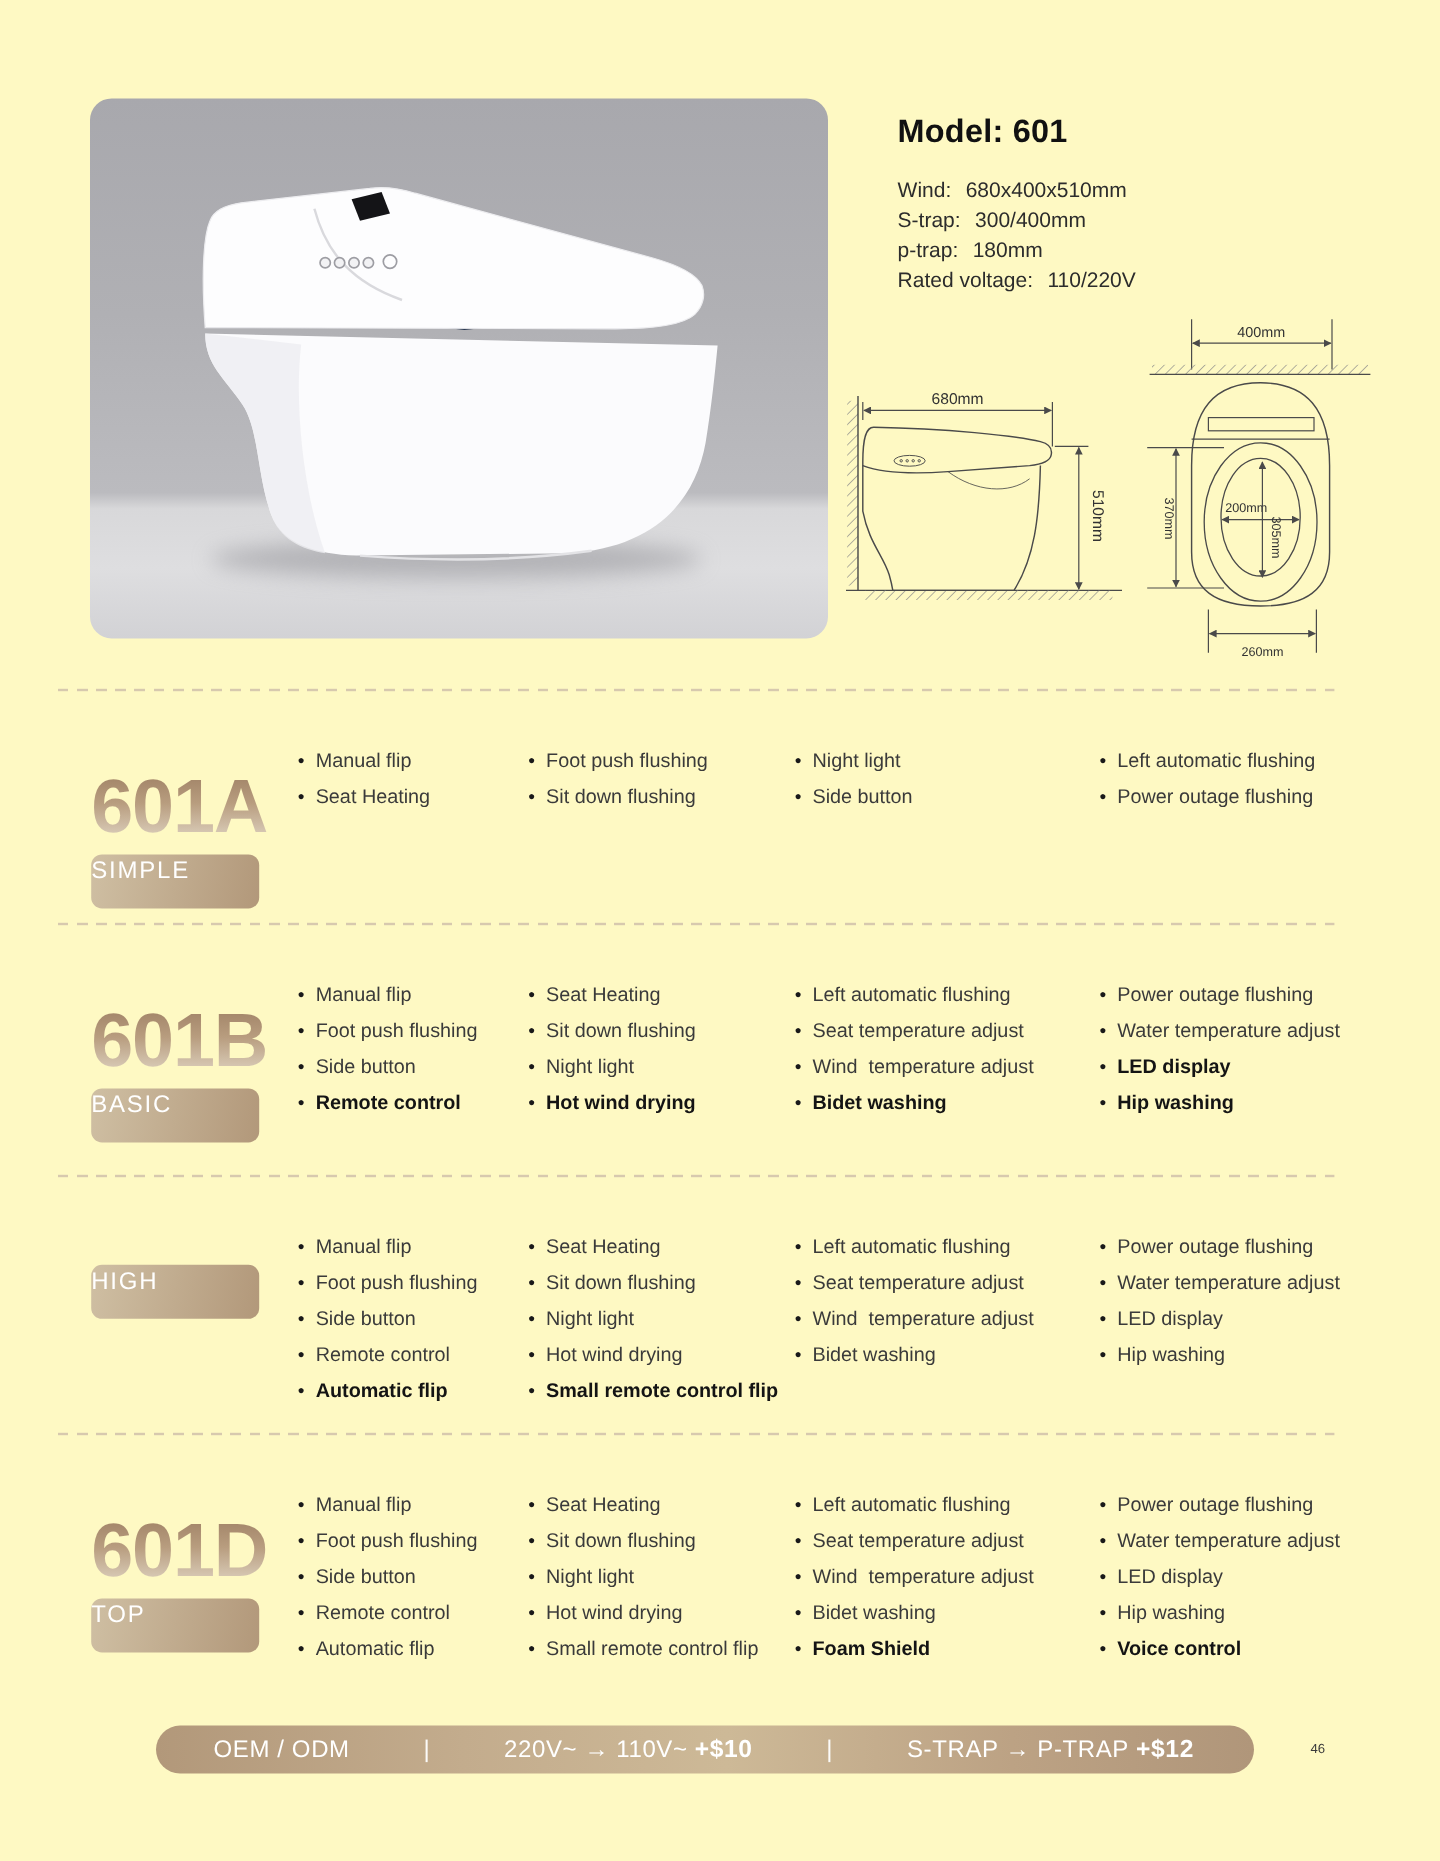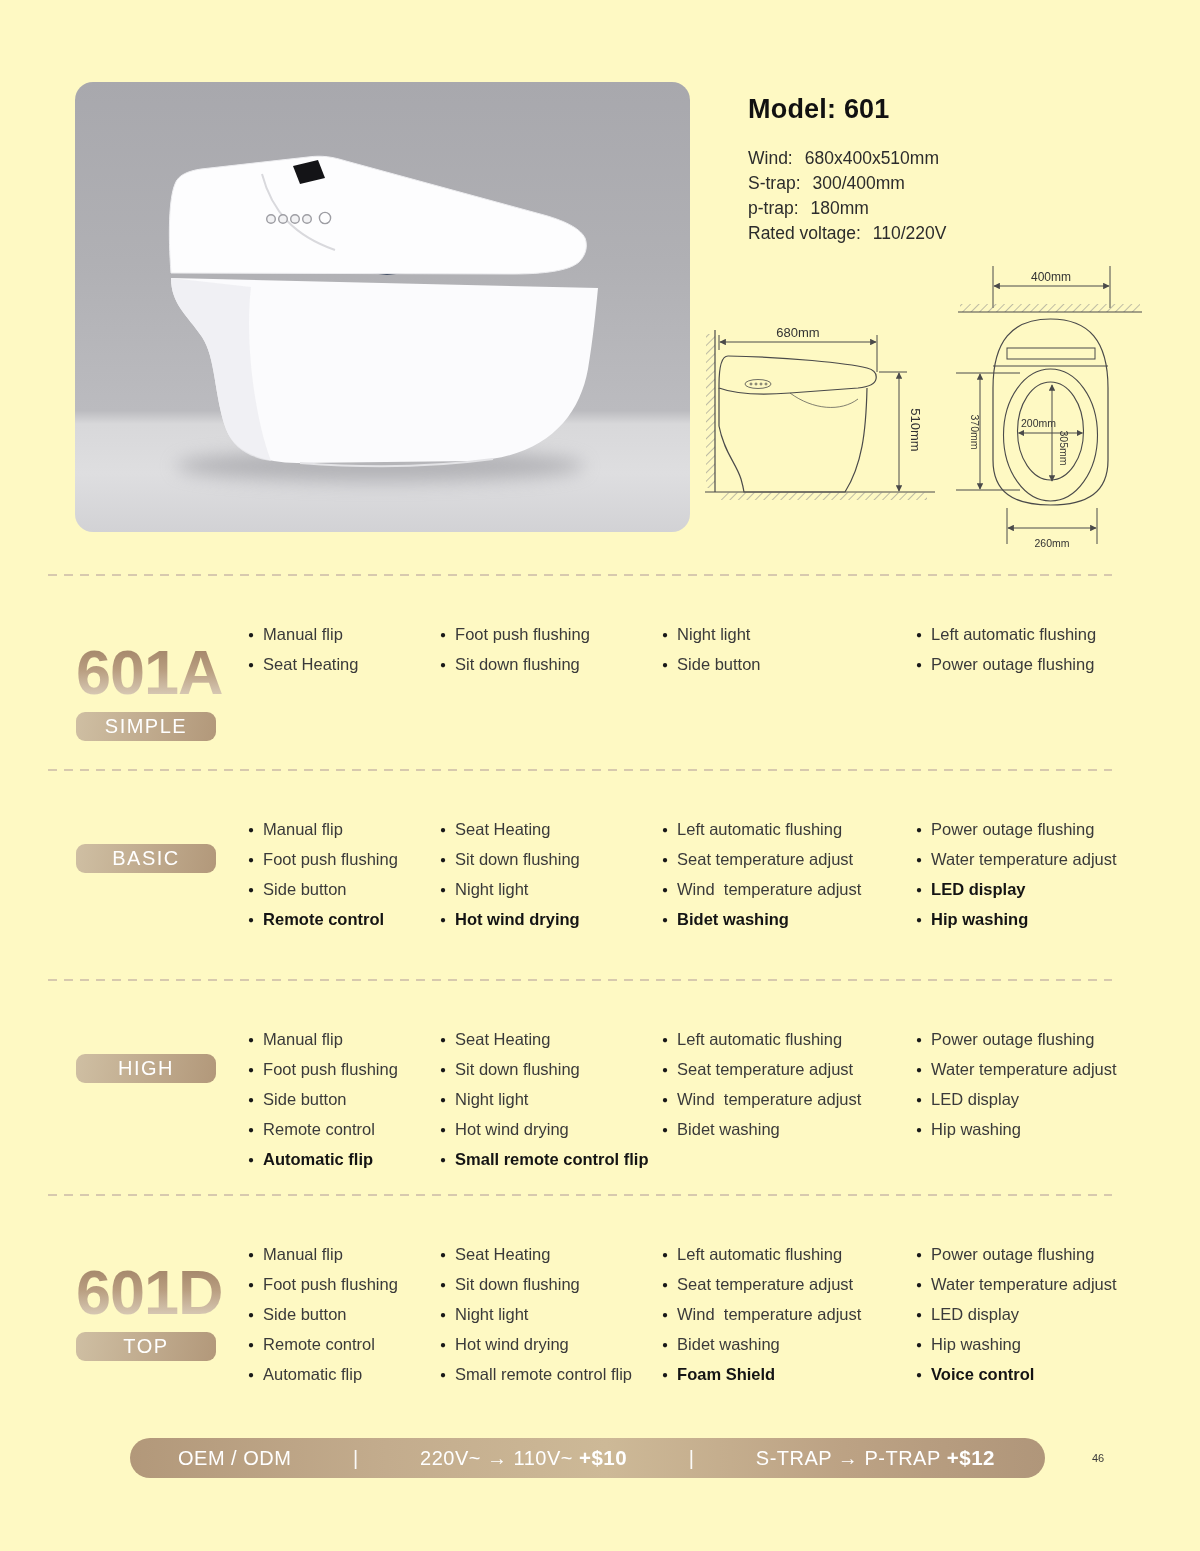--- a/index.html
+++ b/index.html
@@ -26,21 +26,21 @@
 
   
   #variants{position:absolute;left:0;top:575px;width:1200px;}
   .vsec{position:relative;}
   .dash{position:absolute;left:48px;top:-1px;width:1064px;height:2px;
         background:repeating-linear-gradient(90deg,#d7c9ae 0 9px,transparent 9px 16px);}
   .vhead{position:absolute;left:76px;top:38px;width:150px;margin-top:28px;}
   .vcode{font-size:63px;font-weight:bold;line-height:1;letter-spacing:-1px;
          background:linear-gradient(180deg,#9d7f63 0%,#b89d7f 45%,#e2d8c7 100%);
          -webkit-background-clip:text;background-clip:text;color:transparent;}
-  .vbadge{margin-top:8px;width:140px;height:29px;line-height:29px;border-radius:9px;text-align:center;
+  .vbadge{margin-top:8px;width:140px;height:45px;line-height:29px;border-radius:9px;
           background:linear-gradient(100deg,#cfbfa3,#b2987a);color:#fff;font-size:20px;letter-spacing:1.5px;}
   .fgrid{position:absolute;left:248px;top:44px;display:grid;grid-template-columns:192px 222px 254px 240px;}
   .fitem{height:30px;display:flex;align-items:center;font-size:16.5px;color:#3a3a3a;white-space:pre;}
   .fitem .dot{font-size:10px;margin-right:9px;color:#191919;flex:0 0 auto;}
   .fitem.bold{font-weight:bold;color:#141414;}
 
   
   .footer{position:absolute;left:130px;top:1438px;width:915px;height:40px;border-radius:20px;box-sizing:border-box;
           background:linear-gradient(90deg,#b2987a 0%,#c3ac8d 28%,#cdb997 52%,#bca284 78%,#b0967a 100%);
           display:flex;align-items:center;justify-content:space-between;padding:0 50px 0 48px;
@@ -177,20 +177,21 @@
           </div>
           <div class="fcol">
             <div class="fitem"><span class="dot">●</span><span>Left automatic flushing</span></div>
             <div class="fitem"><span class="dot">●</span><span>Power outage flushing</span></div>
           </div>
         </div>
       </div>
       <div class="vsec" style="height: 210px;">
         <div class="dash"></div>
         <div class="vhead">
+          <div class="vcode">601B</div>
           <div class="vbadge">BASIC</div>
         </div>
         <div class="fgrid">
           <div class="fcol">
             <div class="fitem"><span class="dot">●</span><span>Manual flip</span></div>
             <div class="fitem"><span class="dot">●</span><span>Foot push flushing</span></div>
             <div class="fitem"><span class="dot">●</span><span>Side button</span></div>
             <div class="fitem bold"><span class="dot">●</span><span>Remote control</span></div>
           </div>
           <div class="fcol">

